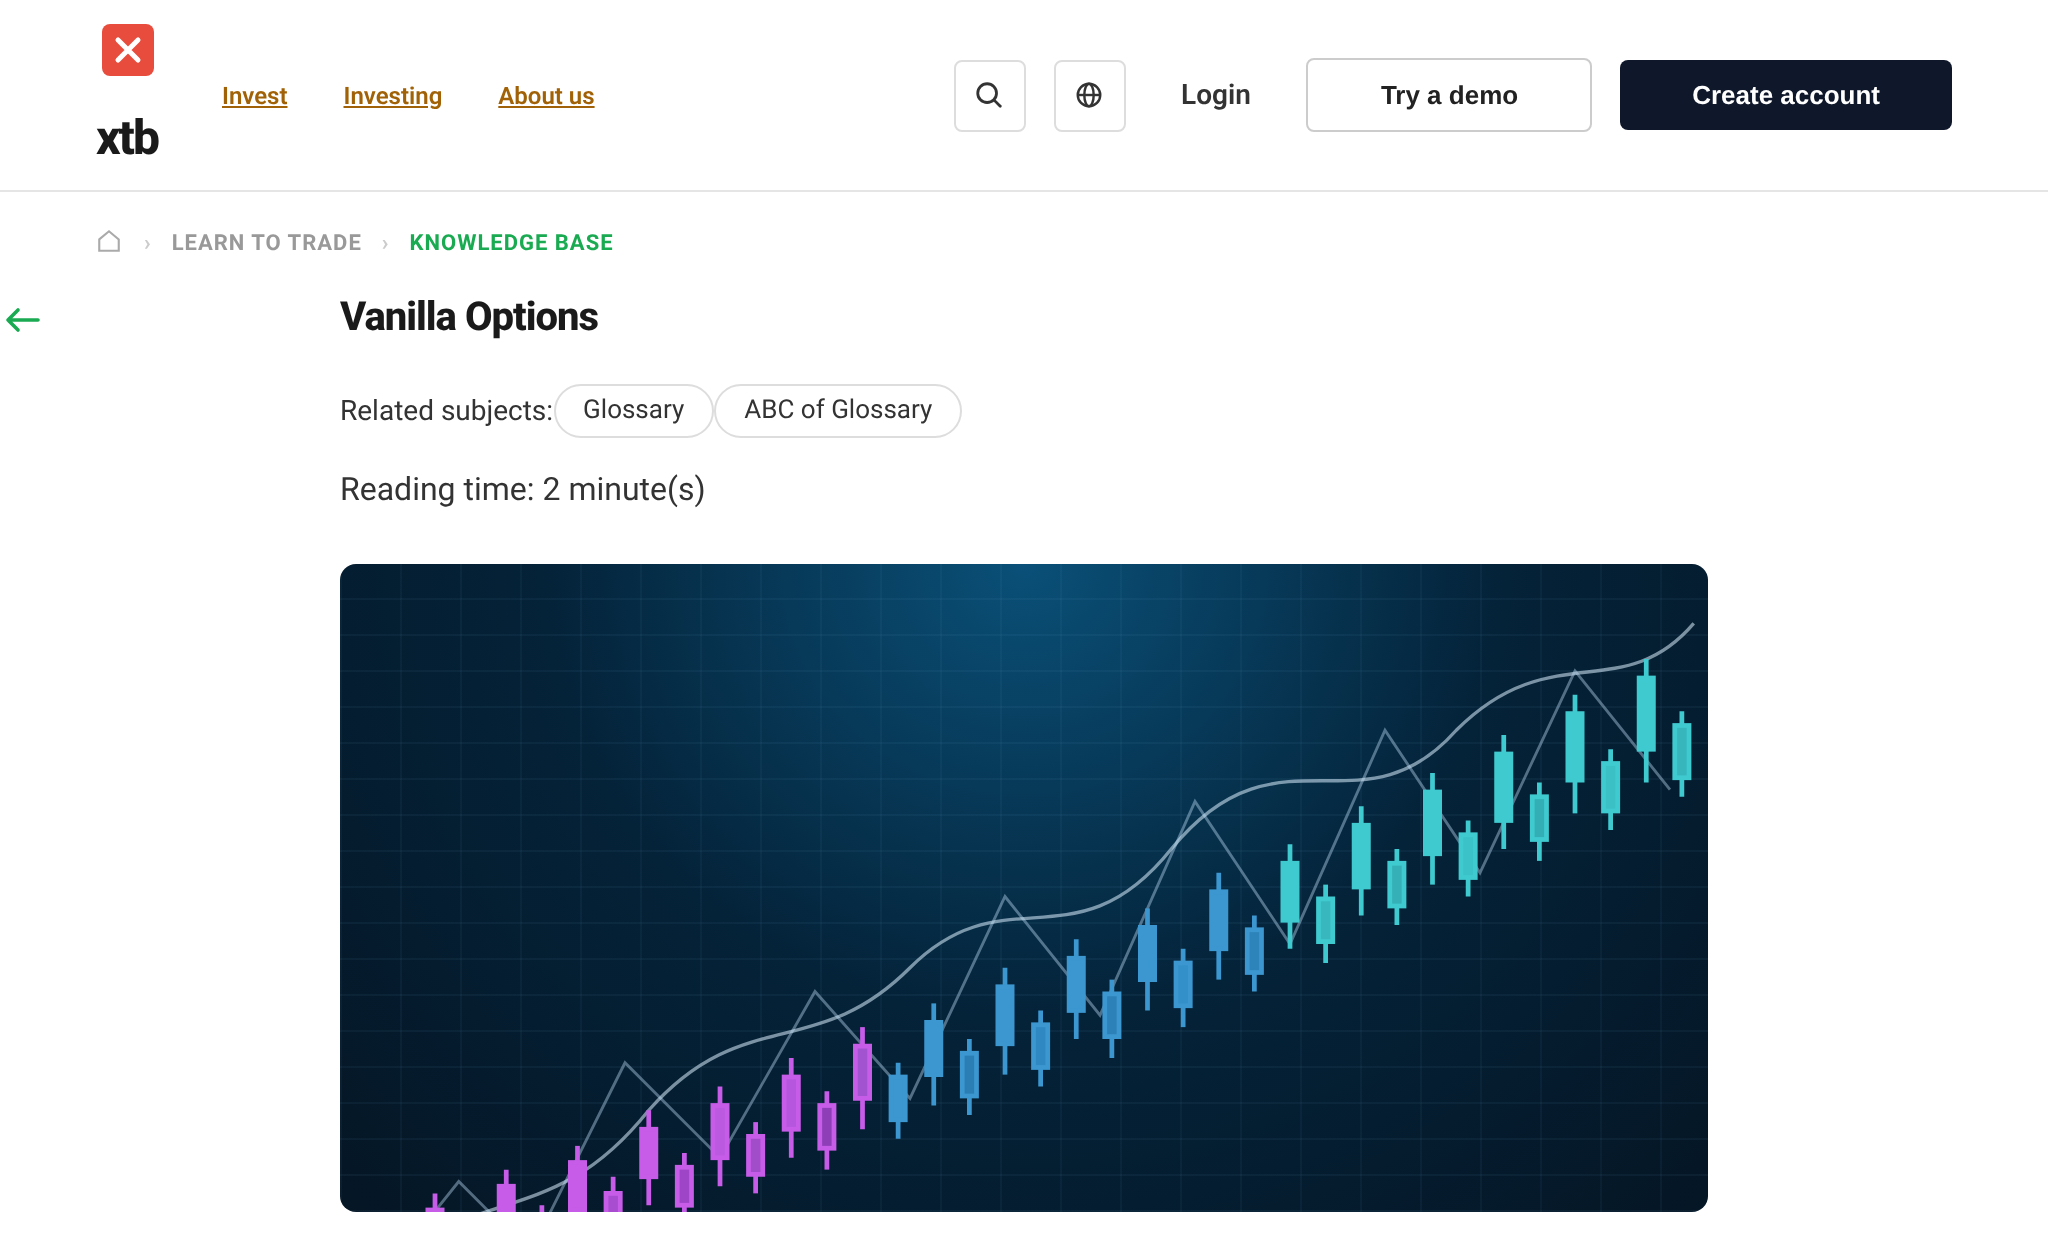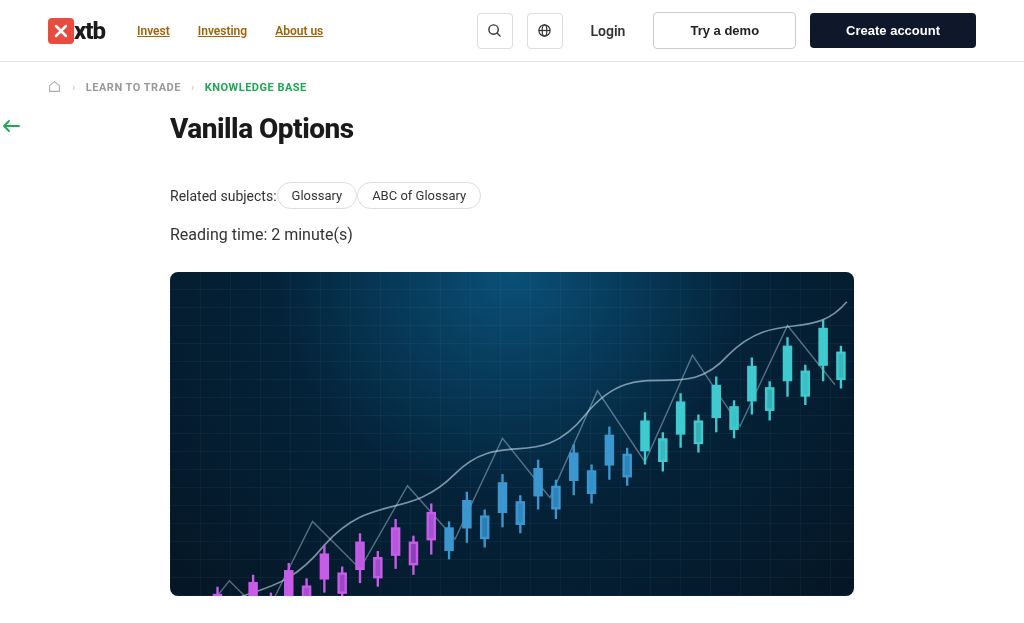--- a/index.html
+++ b/index.html
@@ -1,40 +1,40 @@
 <!DOCTYPE html>
 <html><head>
   <meta charset="utf-8">
   <style>
     * { margin: 0; padding: 0; box-sizing: border-box; }
     body { font-family: -apple-system, BlinkMacSystemFont, "Segoe UI", Roboto, Arial, sans-serif; color: #1a1a1a; background: #fff; }
     
     .header { display: flex; align-items: center; justify-content: space-between; padding: 12px 48px; border-bottom: 1px solid #e5e5e5; }
     .header-left { display: flex; align-items: center; gap: 32px; }
-    .logo { display: flex; align-items: center; gap: 0; }
+    .logo { display: flex; align-items: center; gap: 17px; flex-direction: column; }
     .logo-icon { width: 26px; height: 26px; background: #e74c3c; border-radius: 4px; display: flex; align-items: center; justify-content: center; color: white; font-weight: bold; font-size: 16px; }
     .logo-text { font-size: 24px; font-weight: 800; letter-spacing: -1px; }
     .nav { display: flex; gap: 28px; }
     .nav-item { font-size: 12px; font-weight: 600; color: #a16207; cursor: pointer; text-decoration: underline; }
     .header-right { display: flex; align-items: center; gap: 14px; }
     .icon-btn { width: 36px; height: 36px; border: 1px solid #ddd; border-radius: 4px; display: flex; align-items: center; justify-content: center; cursor: pointer; background: #fff; }
     .login-link { font-size: 14px; font-weight: 600; color: #333; padding: 0 14px; cursor: pointer; }
     .btn { padding: 10px 36px; border-radius: 4px; font-size: 13px; font-weight: 700; cursor: pointer; border: none; }
     .btn-outline { background: #fff; border: 1px solid #ccc; color: #222; }
     .btn-primary { background: #0f172a; color: #fff; }
     
     .breadcrumb { display: flex; align-items: center; gap: 10px; padding: 18px 48px; font-size: 11px; font-weight: 700; letter-spacing: 0.5px; color: #999; }
     .breadcrumb-item { text-transform: uppercase; }
     .breadcrumb-sep { color: #ccc; }
     .breadcrumb-active { color: #1aab52; }
     .home-icon-box { width: 14px; height: 14px; display: inline-flex; }
     
     .container { max-width: 780px; margin: 0 auto; padding: 0 48px 40px; position: relative; }
     .back-btn { position: absolute; left: -120px; top: 6px; color: #1aab52; cursor: pointer; }
-    .title { font-size: 28px; font-weight: 800; letter-spacing: -0.5px; margin-bottom: 37px; color: #1a1a1a; }
+    .title { font-size: 20px; font-weight: 800; letter-spacing: -0.5px; margin-bottom: 22px; color: #1a1a1a; }
     .meta-row { display: flex; align-items: center; margin-bottom: 16px; }
     .meta-label { font-size: 14px; color: #333; }
     .chip { padding: 5px 14px; border: 1px solid #ddd; border-radius: 18px; font-size: 13px; color: #333; cursor: pointer; }
     .reading-time { font-size: 16px; color: #333; margin-bottom: 28px; }
     
     .hero-img { width: 100%; height: 324px; border-radius: 8px; background: radial-gradient(ellipse at 50% 0%, #0a5078 0%, #042238 50%, #051625 100%); position: relative; overflow: hidden; margin-bottom: 40px; }
     .hero-grid { position:absolute; inset:0; background-image: repeating-linear-gradient(0deg, rgba(120,180,220,0.06) 0 1px, transparent 1px 18px), repeating-linear-gradient(90deg, rgba(120,180,220,0.05) 0 1px, transparent 1px 30px); }
     .hero-svg { position:absolute; inset:0; }
   </style>
 </head>

